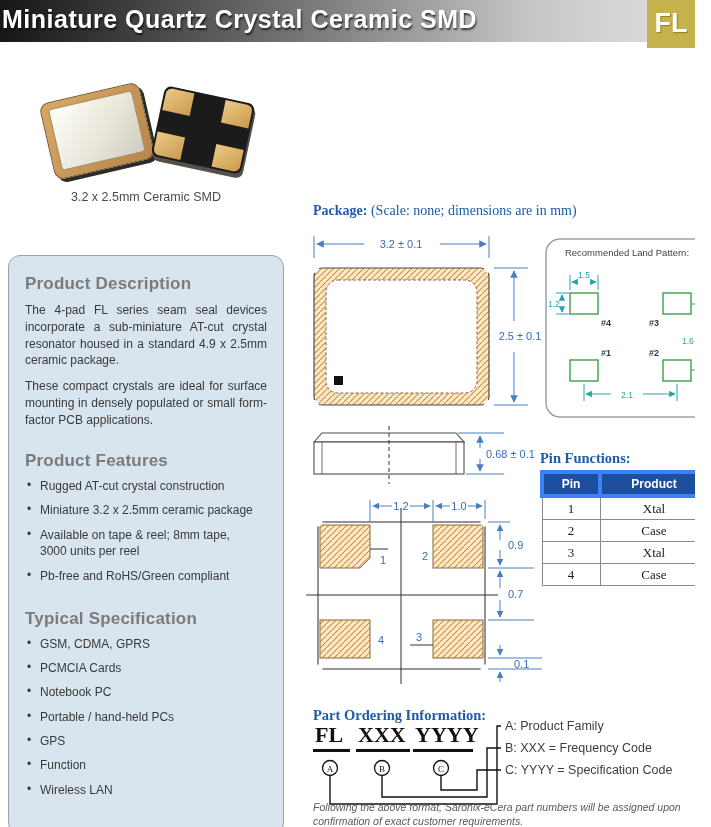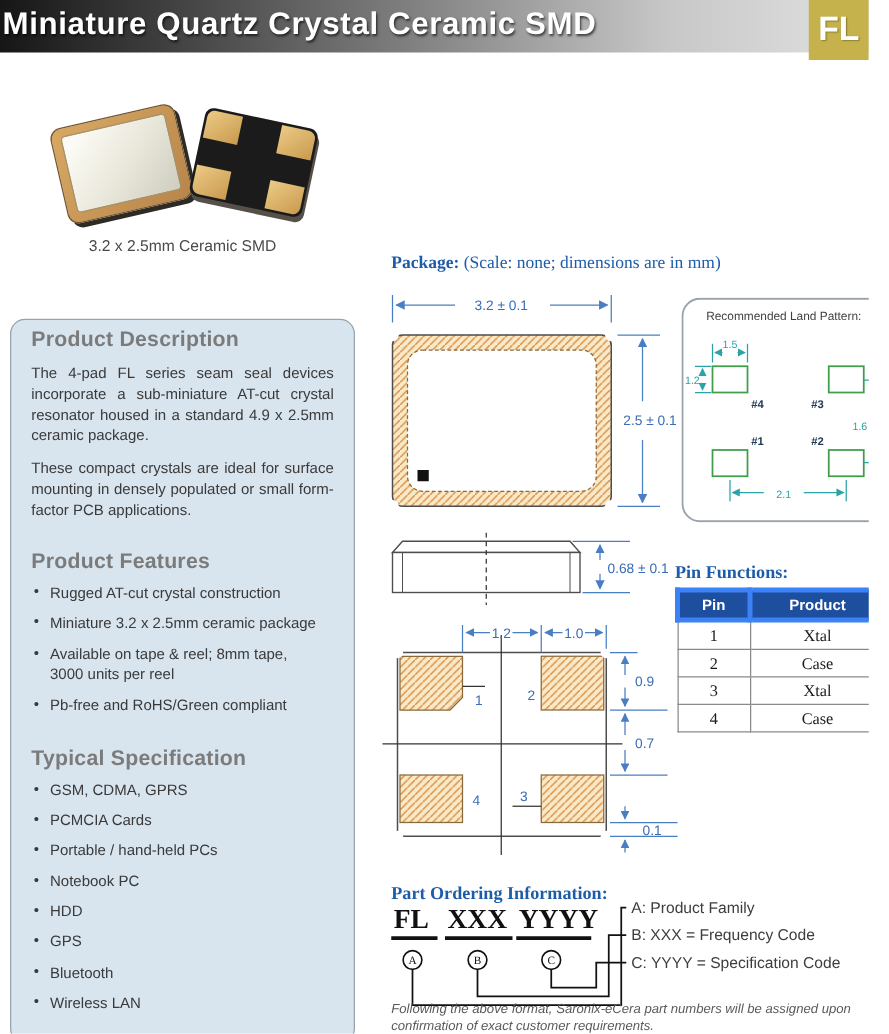--- a/index.html
+++ b/index.html
@@ -27,21 +27,21 @@
   .photo2 .p-tl{left:2px;top:2px;border-radius:6px 0 0 0;}
   .photo2 .p-tr{right:2px;top:2px;border-radius:0 6px 0 0;}
   .photo2 .p-bl{left:2px;bottom:2px;border-radius:0 0 0 6px;}
   .photo2 .p-br{right:2px;bottom:2px;border-radius:0 0 6px 0;}
   .photo-caption{position:absolute;left:36px;top:190px;width:220px;text-align:center;
           font-size:12.5px;color:#4a4a4a;}
 
   
   .sidebar{position:absolute;left:8px;top:255px;width:276px;height:580px;box-sizing:border-box;
            background:#d8e4ee;border:1px solid #98a3ab;border-radius:12px;padding:4px 16px 10px 16px;}
-  .sidebar h2{font-size:17px;color:#7b7b7b;margin:2px 0 8px 0;letter-spacing:0.2px;}
+  .sidebar h2{font-size:17px;color:#7b7b7b;margin:14px 0 8px 0;letter-spacing:0.2px;}
   .sidebar p{font-size:12px;color:#3a3a3a;line-height:1.4;margin:0 0 9px 0;text-align:justify;}
   .sidebar ul{list-style:none;margin:0;padding:0 0 0 2px;}
   .sidebar li{font-size:12px;color:#3a3a3a;line-height:1.32;margin:0 0 9px 0;padding-left:13px;position:relative;}
   .sidebar li::before{content:"•";position:absolute;left:0;top:-1px;color:#3a3a3a;}
   .apps li{margin-bottom:8.5px;}
 
   
   .pkg-head{position:absolute;left:313px;top:203px;font-family:"Liberation Serif",serif;
             font-size:14px;color:#1d5ca9;}
   .pkg-head b{font-weight:bold;}
@@ -107,25 +107,24 @@
     <ul>
       <li>Rugged AT-cut crystal construction</li>
       <li>Miniature 3.2 x 2.5mm ceramic package</li>
       <li style="width:200px;">Available on tape &amp; reel; 8mm tape, 3000 units per reel</li>
       <li>Pb-free and RoHS/Green compliant</li>
     </ul>
     <h2 style="margin-top:24px;">Typical Specification</h2>
     <ul class="apps">
       <li>GSM, CDMA, GPRS</li>
       <li>PCMCIA Cards</li>
+      <li>Notebook PC</li>
       <li>Portable / hand-held PCs</li>
-      <li>Notebook PC</li>
-      <li>HDD</li>
       <li>GPS</li>
-      <li>Bluetooth</li>
+      <li>Function</li>
       <li>Wireless LAN</li>
 
     </ul>
   </div>
 
   <div class="pkg-head">
     <b>Package:</b>
     <span>(Scale: none; dimensions are in mm)</span>
   </div>
 

